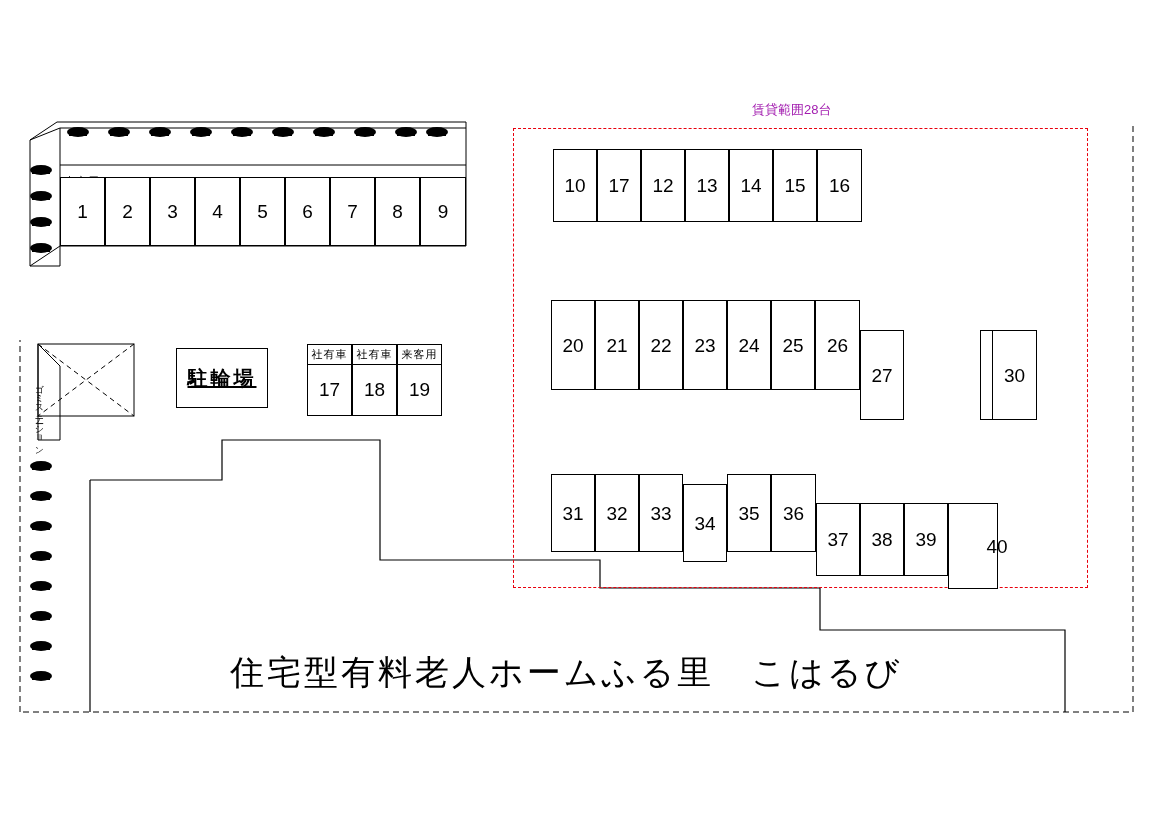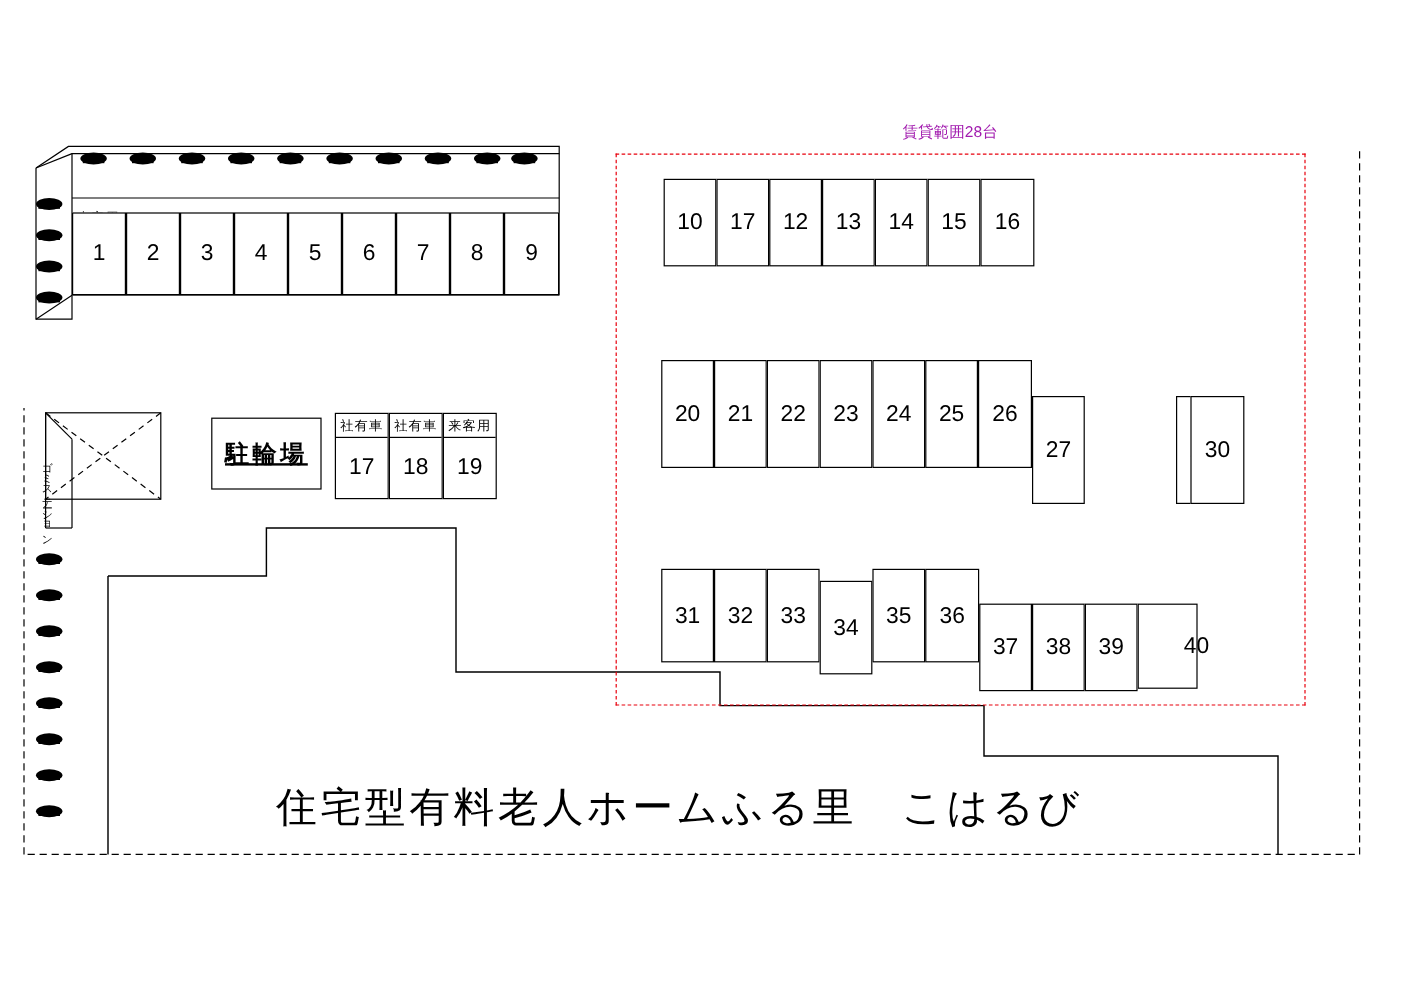--- a/index.html
+++ b/index.html
@@ -9,21 +9,21 @@
     overflow:hidden;
   }
   #stage{position:absolute;left:0;top:0;width:1169px;height:826px;}
   .stall{
     position:absolute;box-sizing:border-box;border:1px solid #000;background:#fff;
     display:flex;align-items:center;justify-content:center;
     font-size:19px;line-height:1;
   }
   .capbox{
     position:absolute;box-sizing:border-box;border:1px solid #000;background:#fff;
-    display:flex;flex-direction:column;align-items:stretch;justify-content:flex-start;
+    display:flex;flex-direction:column;align-items:stretch;justify-content:flex-start;margin-left:28px;
   }
   .caphead{
     font-size:11px;text-align:center;border-bottom:1px solid #000;padding:2px 0 2px 0;
     letter-spacing:1px;
   }
   .capnum{flex:1;display:flex;align-items:center;justify-content:center;font-size:19px;}
   .rentarea{
     position:absolute;border:1.6px dashed #e8000d;box-sizing:border-box;
   }
   .rent-title{
@@ -181,17 +181,17 @@
   <div class="stall" style="left:551px;top:474px;width:44px;height:78px;">31</div>
   <div class="stall" style="left:595px;top:474px;width:44px;height:78px;">32</div>
   <div class="stall" style="left:639px;top:474px;width:44px;height:78px;">33</div>
   <div class="stall" style="left:683px;top:484px;width:44px;height:78px;text-align:center;">34</div>
   <div class="stall" style="left:727px;top:474px;width:44px;height:78px;">35</div>
   <div class="stall" style="left:771px;top:474px;width:45px;height:78px;">36</div>
 
   <div class="stall" style="left:816px;top:503px;width:44px;height:73px;">37</div>
   <div class="stall" style="left:860px;top:503px;width:44px;height:73px;">38</div>
   <div class="stall" style="left:904px;top:503px;width:44px;height:73px;">39</div>
-  <div class="stall" style="left:948px;top:503px;width:45px;height:71px;padding-left:48px;">40</div>
+  <div class="stall" style="left:948px;top:503px;width:45px;height:86px;padding-left:48px;">40</div>
 
   <div class="homename" style="left:230px;top:650px;">住宅型有料老人ホームふる里　こはるび</div>
 
 </div>
 
 </body></html>

